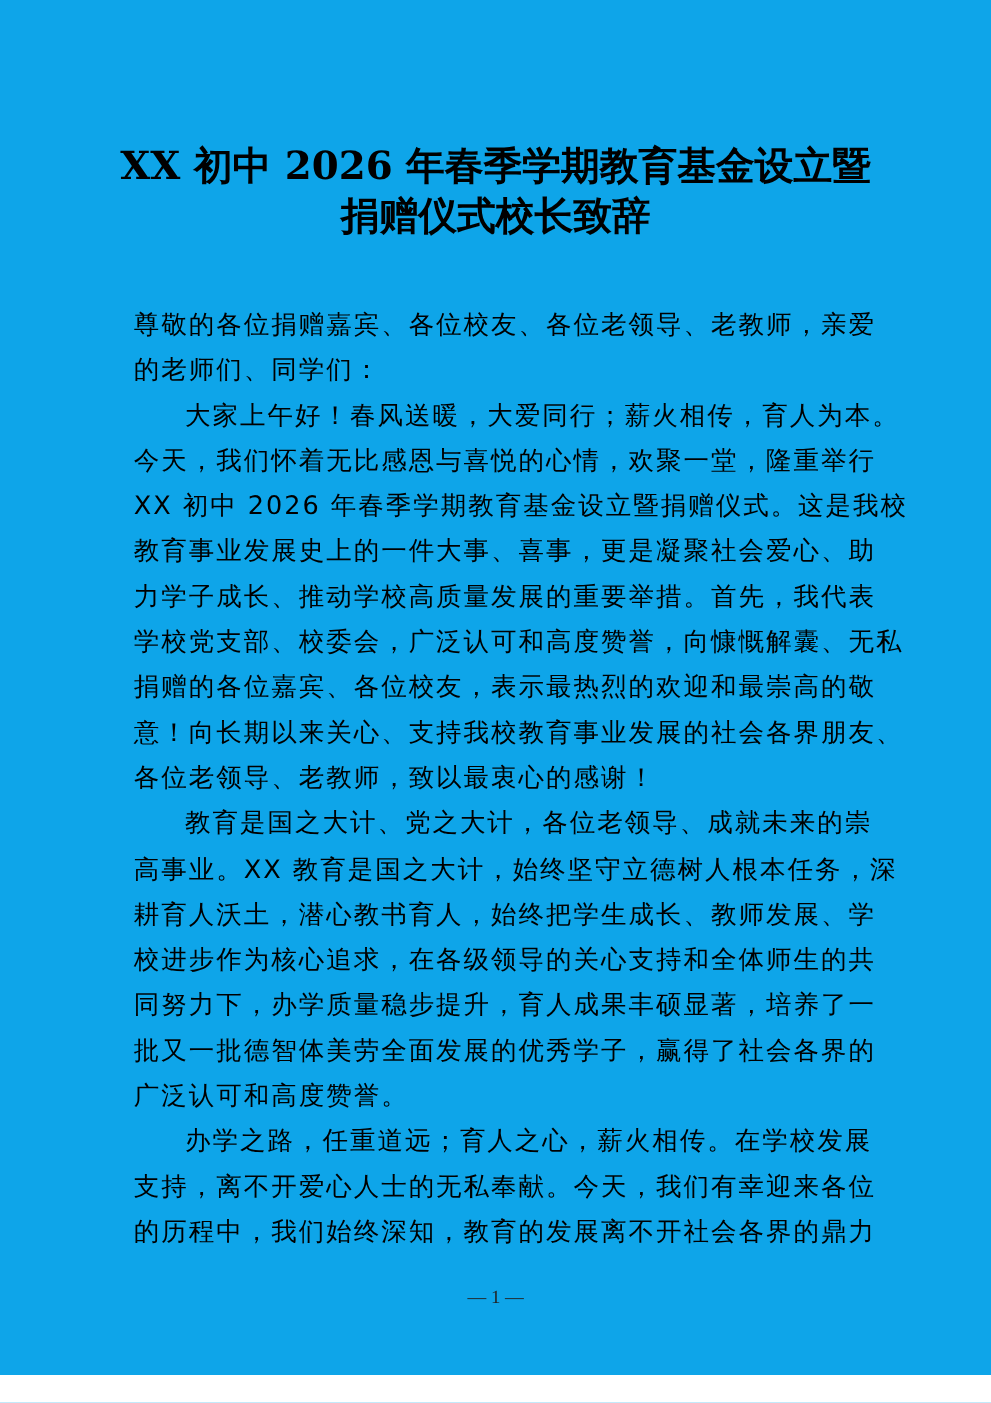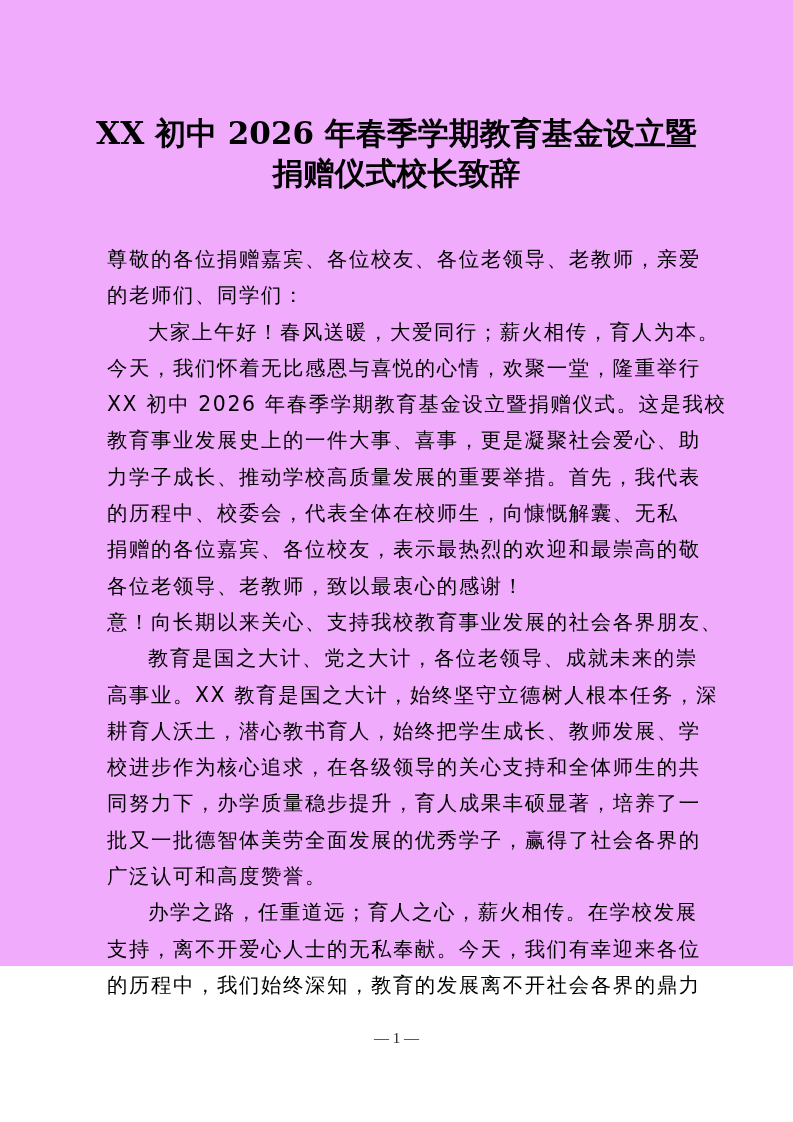--- a/index.html
+++ b/index.html
@@ -1,17 +1,17 @@
 <!DOCTYPE html>
 <html><head>
   <meta charset="utf-8">
   <style>
     html, body { margin: 0; padding: 0; background: #ffffff; }
     body { width: 793px; height: 1122px; position: relative; overflow: hidden; color: #000; }
-    .page { position: absolute; left: 0; top: 0; width: 793px; height: 966px; background: #f0abfc; }
+    .page { position: absolute; left: 0; top: 0; width: 793px; height: 1100px; background: #0ea5e9; }
     .title {
       position: absolute; left: 0; top: 113px; width: 793px;
       text-align: center;
       font-family: "DejaVu Serif", "Liberation Serif", serif;
       font-weight: bold; font-size: 31px; line-height: 40px;
       letter-spacing: 0px;
     }
     .title .tline { display: block; white-space: nowrap; }
     .body {
       position: absolute; left: 107px; top: 241px; width: 580px;
@@ -36,24 +36,24 @@
   </h1>
 
   <div class="body" id="body">
       <span class="line">尊敬的各位捐赠嘉宾、各位校友、各位老领导、老教师，亲爱</span>
       <span class="line">的老师们、同学们：</span>
       <span class="line indent">大家上午好！春风送暖，大爱同行；薪火相传，育人为本。</span>
       <span class="line">今天，我们怀着无比感恩与喜悦的心情，欢聚一堂，隆重举行</span>
       <span class="line">XX 初中 2026 年春季学期教育基金设立暨捐赠仪式。这是我校</span>
       <span class="line">教育事业发展史上的一件大事、喜事，更是凝聚社会爱心、助</span>
       <span class="line">力学子成长、推动学校高质量发展的重要举措。首先，我代表</span>
-      <span class="line">的历程中、校委会，代表全体在校师生，向慷慨解囊、无私</span>
+      <span class="line">学校党支部、校委会，广泛认可和高度赞誉，向慷慨解囊、无私</span>
       <span class="line">捐赠的各位嘉宾、各位校友，表示最热烈的欢迎和最崇高的敬</span>
+      <span class="line">意！向长期以来关心、支持我校教育事业发展的社会各界朋友、</span>
       <span class="line">各位老领导、老教师，致以最衷心的感谢！</span>
-      <span class="line">意！向长期以来关心、支持我校教育事业发展的社会各界朋友、</span>
       <span class="line indent">教育是国之大计、党之大计，各位老领导、成就未来的崇</span>
       <span class="line">高事业。XX 教育是国之大计，始终坚守立德树人根本任务，深</span>
       <span class="line">耕育人沃土，潜心教书育人，始终把学生成长、教师发展、学</span>
       <span class="line">校进步作为核心追求，在各级领导的关心支持和全体师生的共</span>
       <span class="line">同努力下，办学质量稳步提升，育人成果丰硕显著，培养了一</span>
       <span class="line">批又一批德智体美劳全面发展的优秀学子，赢得了社会各界的</span>
       <span class="line">广泛认可和高度赞誉。</span>
       <span class="line indent">办学之路，任重道远；育人之心，薪火相传。在学校发展</span>
       <span class="line">支持，离不开爱心人士的无私奉献。今天，我们有幸迎来各位</span>
       <span class="line">的历程中，我们始终深知，教育的发展离不开社会各界的鼎力</span>

